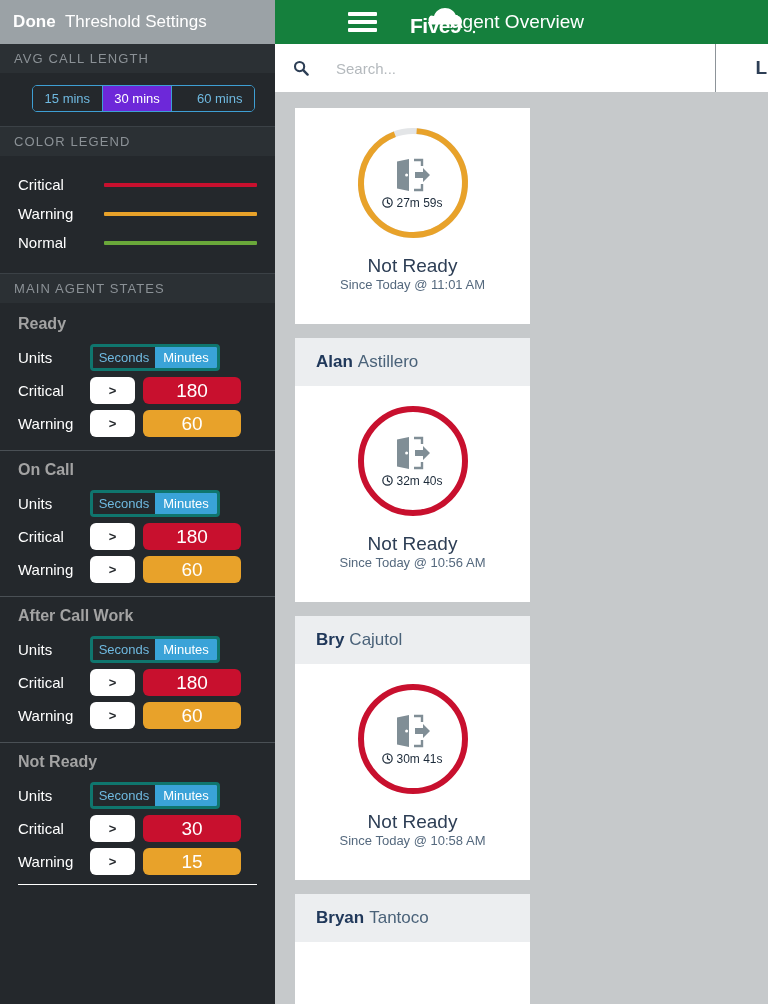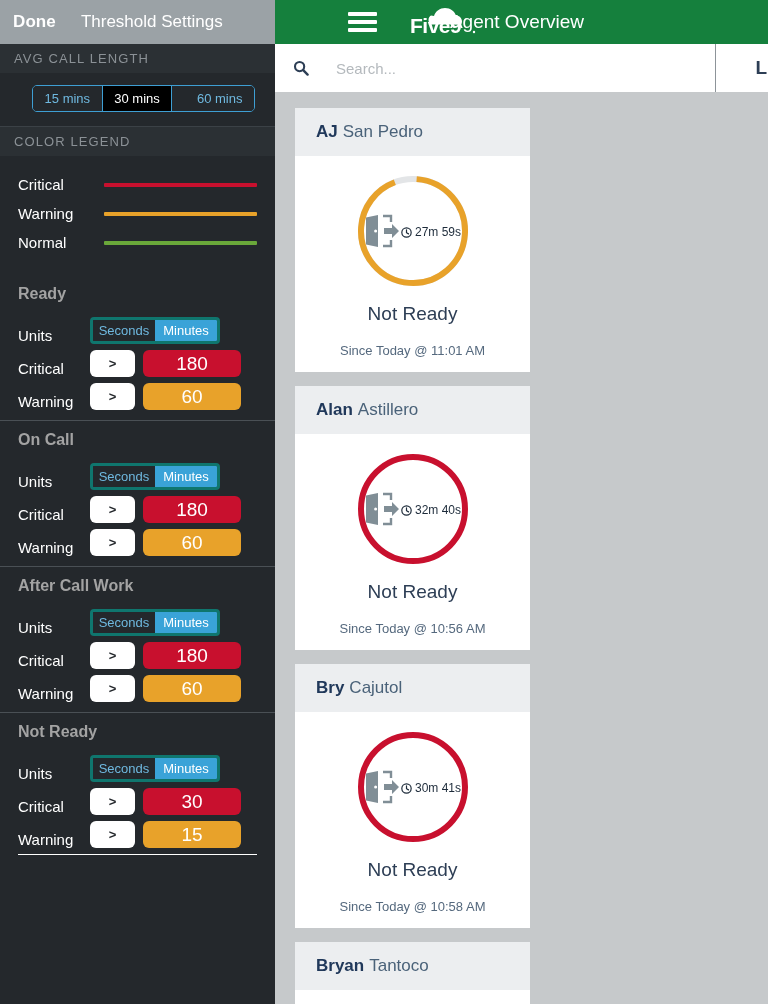--- a/index.html
+++ b/index.html
@@ -16,21 +16,21 @@
     width: 275px; height: 1004px;
     background: #24282c;
     display: flex; flex-direction: column;
     flex: 0 0 275px;
     position: relative;
     overflow: hidden;
   }
   .settings-topbar {
     height: 44px; background: #9ba2a6;
     display: flex; align-items: center;
-    padding: 0 0 0 13px; gap: 25px;
+    padding: 0 0 0 13px; gap: 9px;
     flex: 0 0 44px;
   }
   .settings-done {
     color: #ffffff; font-size: 17px; font-weight: bold;
     letter-spacing: .1px;
   }
   .settings-title {
     color: #ffffff; font-size: 17px; font-weight: normal;
   }
   .section-head {
@@ -50,39 +50,39 @@
     border-radius: 5px; overflow: hidden;
     height: 27px;
   }
   .segmented .seg {
     flex: 1 1 0; display: flex; align-items: center; justify-content: center;
     font-size: 13px; color: #6fb9e0; background: #24282c;
     cursor: pointer; user-select: none;
     border-right: 1px solid #3e9fd4;
   }
   .segmented .seg:last-child { border-right: none; margin-left: 13px; }
-  .segmented .seg.on { background: #000000; color: #ffffff; }
+  .segmented .seg.on { background: #6d28d9; color: #ffffff; }
 
   
   .legend { padding: 14px 18px 16px 18px; }
   .legend-row {
     display: flex; align-items: center;
     height: 29px;
   }
   .legend-label {
     width: 86px; color: #ffffff; font-size: 15px;
   }
   .legend-bar { flex: 1 1 auto; height: 4px; border-radius: 1px; }
 
   
   .states { flex: 1 1 auto; overflow: hidden; }
   .state-block { padding: 7px 18px 10px 18px; border-top: 1px solid #4a5055; }
   .state-block.first { border-top: none; padding-top: 9px; }
   .state-name { color: #a3a3a3; font-size: 16px; font-weight: bold; margin: 3px 0 8px 0; }
-  .srow { display: flex; align-items: flex-end; height: 33px; }
+  .srow { display: flex; align-items: center; height: 33px; }
   .srow-label { width: 72px; color: #ffffff; font-size: 15px; }
   .srow-ctrl { flex: 1 1 auto; display: flex; align-items: center; gap: 8px; }
   .mini-seg {
     display: flex; width: 130px; height: 27px;
     border: 3px solid #0f766e; border-radius: 4px; overflow: hidden;
   }
   .mini-seg .seg {
     flex: 1 1 0; display: flex; align-items: center; justify-content: center;
     font-size: 13px; color: #6fb9e0; background: #24282c; cursor: pointer;
     user-select: none;
@@ -155,33 +155,33 @@
   }
   .card-head b { color: #20385a; font-weight: bold; margin-right: 5px; }
   .card-body {
     height: 216px; display: flex; flex-direction: column;
     align-items: center; padding-top: 16px;
   }
   .dial { position: relative; width: 118px; height: 118px; }
   .dial svg { display: block; }
   .dial-inner {
     position: absolute; inset: 0;
-    display: flex; flex-direction: row; align-items: center;
+    display: flex; flex-direction: column; align-items: center;
     justify-content: center; gap: 1px;
   }
   .door-icon { width: 36px; height: 36px; }
   .dial-time {
     display: flex; align-items: center; gap: 3px;
     color: #1d2b3a; font-size: 12px; white-space: nowrap;
     margin-top: 2px;
   }
   .card-state {
     margin-top: 13px; font-size: 19px; color: #2d3e55;
   }
-  .card-since { margin-top: 18px; font-size: 13px; color: #55697e; }
+  .card-since { margin-top: 0; font-size: 13px; color: #55697e; }
 </style>
 </head>
 <body>
 
 <div id="app">
 
   <aside id="sidebar">
 
     <div class="settings-topbar">
       <span class="settings-done">Done</span>
@@ -208,20 +208,21 @@
       <div class="legend-row">
         <span class="legend-label">Warning</span>
         <span class="legend-bar" style="background:#e8a22a"></span>
       </div>
       <div class="legend-row">
         <span class="legend-label">Normal</span>
         <span class="legend-bar" style="background:#6aa83a"></span>
       </div>
     </div>
 
+    <div class="section-head">MAIN AGENT STATES</div>
 
     <div class="states">
 
       <div class="state-block first">
         <div class="state-name">Ready</div>
         <div class="srow">
           <span class="srow-label">Units</span>
           <div class="srow-ctrl">
             <div class="mini-seg">
               <div class="seg">Seconds</div>
@@ -356,24 +357,20 @@
         </svg>
         <span class="search-ph">Search...</span>
       </div>
       <div class="search-tail">L</div>
     </div>
 
     <div class="grid-scroll">
       <div class="grid">
 
         <div class="card">
-          <div class="card-head">
-            <b>AJ</b>
-            <span>San Pedro</span>
-          </div>
           <div class="card-body">
             <div class="dial">
               <svg width="118" height="118" viewBox="0 0 118 118">
                 <circle cx="59" cy="59" r="52" fill="none" stroke="#e3e5e7" stroke-width="6"></circle>
                 <circle cx="59" cy="59" r="52" fill="none" stroke="#e8a22a" stroke-width="6" stroke-linecap="butt" stroke-dasharray="304 23" transform="rotate(-86 59 59)"></circle>
               </svg>
               <div class="dial-inner">
                 <svg class="door-icon" viewBox="0 0 36 34">
                   <path d="M2 3.4 L14 1 V33 L2 30.6 Z" fill="#808e96"></path>
                   <circle cx="11.6" cy="17" r="1.5" fill="#ffffff"></circle>

